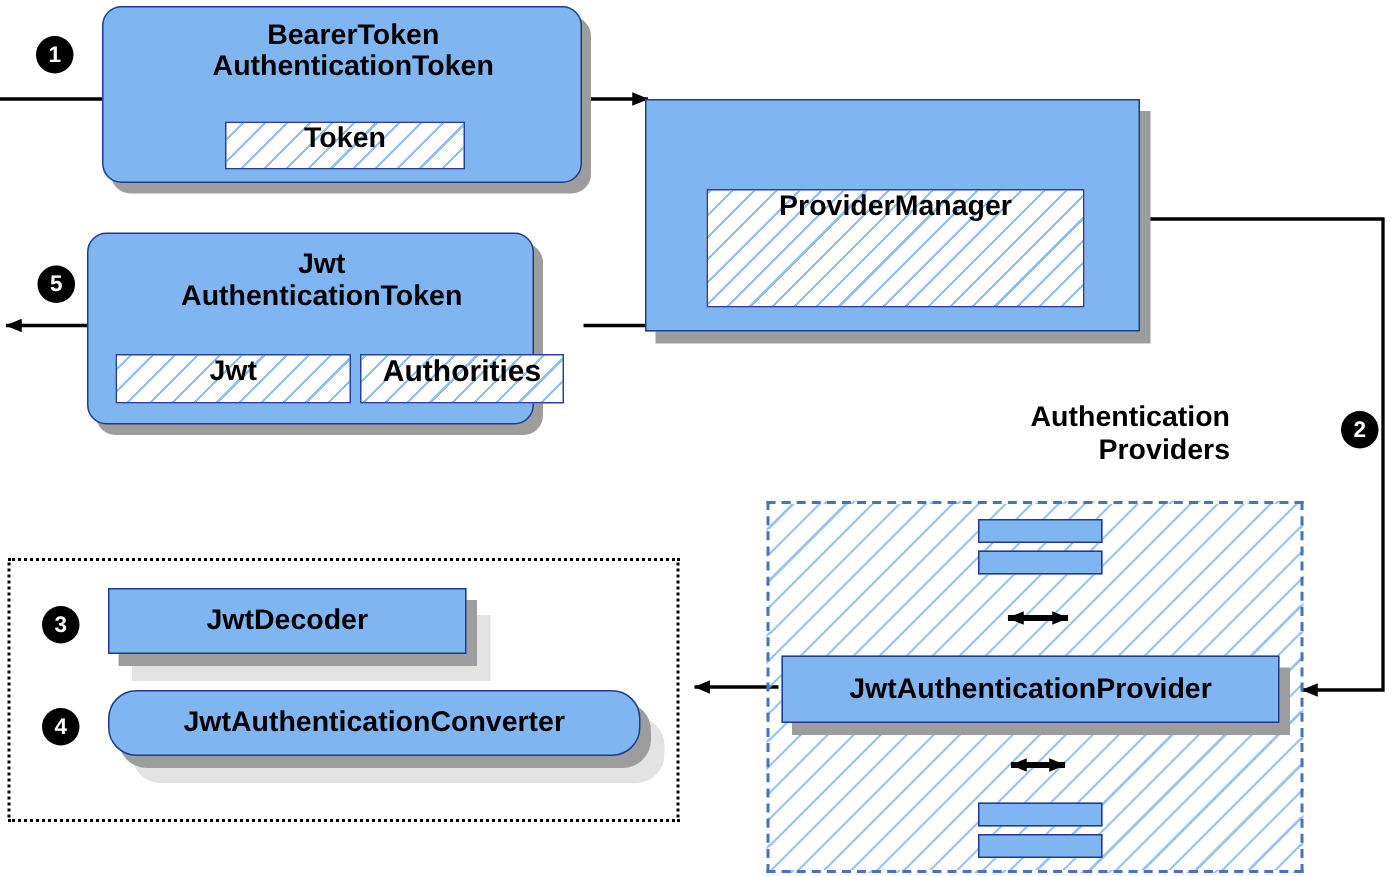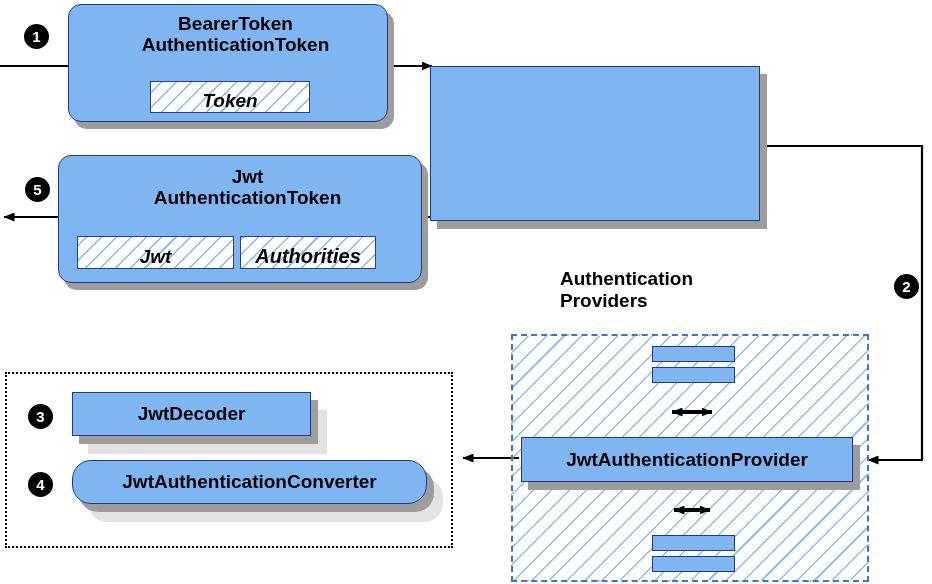--- a/index.html
+++ b/index.html
@@ -40,42 +40,42 @@
   }
 
   
   .slot{
     position:absolute;box-sizing:border-box;
     background:#ffffff;
     border:1.6px solid #27409B;
     background-image:repeating-linear-gradient(
         -45deg, rgba(125,180,240,0) 0 9px,
                 rgba(125,180,240,.85) 9px 10.5px);
-    display:flex;align-items:flex-end;justify-content:center;
-    font-weight:bold;color:#000;z-index:4;font-style:italic;
+    display:flex;align-items:flex-start;justify-content:center;
+    font-weight:bold;color:#000;z-index:4;
   }
   .slot span{background:transparent;}
 
   
   .group-blue{
     position:absolute;box-sizing:border-box;
     border:2px dashed #4472C4;
     background-image:repeating-linear-gradient(
         -45deg, rgba(125,180,240,0) 0 11px,
                 rgba(125,180,240,.8) 11px 12.5px);
     z-index:2;
   }
   
   .group-black{
     position:absolute;box-sizing:border-box;
     border:2.5px dotted #000;background:transparent;z-index:2;
   }
 
   .grp-label{
-    position:absolute;text-align:left;font-weight:bold;color:#000;
+    position:absolute;text-align:right;font-weight:bold;color:#000;
     line-height:1.15;z-index:5;
   }
 
   
   .stub{
     position:absolute;background:#7FB6F2;border:1.8px solid #1F3C8C;z-index:3;
   }
 
   
   .badge{
@@ -142,23 +142,26 @@
     <div class="title" style="top:8px;font-size:19px;">
       <div>BearerToken</div>
       <div>AuthenticationToken</div>
     </div>
     <div class="slot" style="left:81px;top:76px;width:160px;height:32px;font-size:19px;">
       <span>Token</span>
     </div>
   </div>
 
   <div class="node card-sq" style="left:430px;top:66px;width:330px;height:155px;">
+    <div class="slot" style="left:40px;top:59px;width:252px;height:79px;font-size:19px;">
+      <span>ProviderManager</span>
+    </div>
   </div>
 
-  <div class="node card" style="left:58px;top:155px;width:364px;height:128px;">
+  <div class="node card" style="left:58px;top:155px;width:298px;height:128px;">
     <div class="title" style="top:10px;font-size:19px;">
       <div>Jwt</div>
       <div>AuthenticationToken</div>
     </div>
     <div class="slot" style="left:18px;top:80px;width:157px;height:33px;font-size:19px;">
       <span>Jwt</span>
     </div>
     <div class="slot" style="left:181px;top:80px;width:136px;height:33px;font-size:20px;">
       <span>Authorities</span>
     </div>

